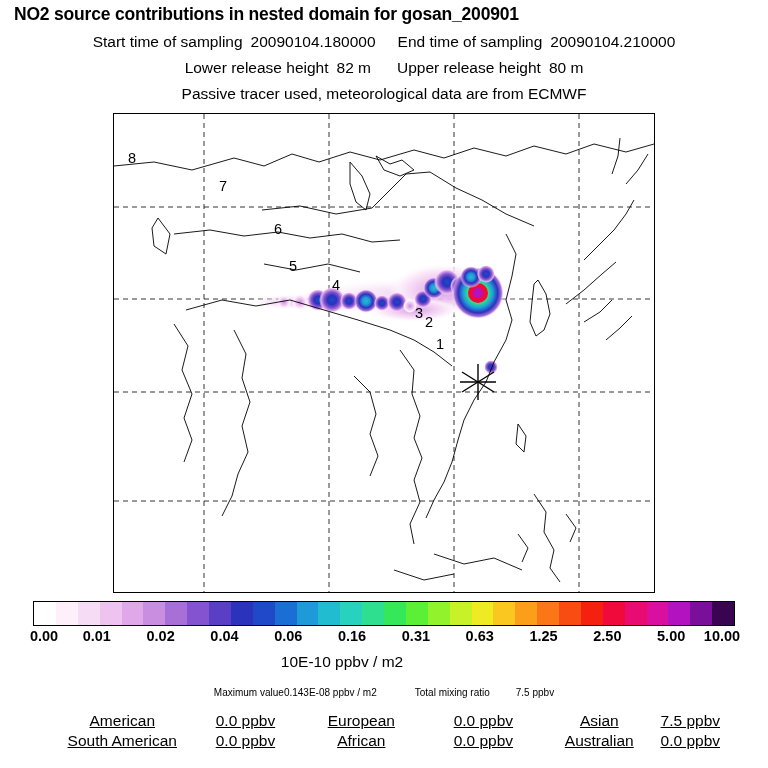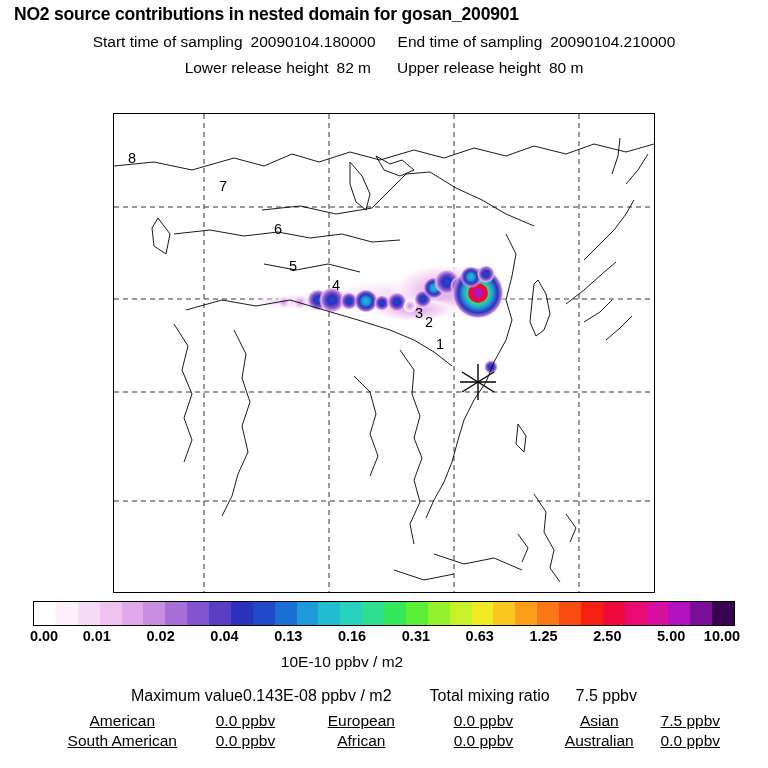--- a/index.html
+++ b/index.html
@@ -95,21 +95,21 @@
     top: 653px;
     width: 684px;
     text-align: center;
     font-size: 15.5px;
   }
 
   
   .foot {
     position: absolute;
     width: 768px;
-    font-size: 16px;
+    font-size: 10px;
     white-space: nowrap;
   }
   .foot1 { top: 687px; text-align: center; }
   .foot-grid {
     position: absolute;
     top: 711px;
     left: 60px;
     width: 660px;
     font-size: 15.5px;
   }
@@ -137,20 +137,21 @@
   <div class="title">NO2 source contributions in nested domain for gosan_200901</div>
 
   <div class="hdr-line hdr2">
     <span>Start time of sampling</span><span class="sp"></span><span>20090104.180000</span><span class="gap-a"></span><span>End time of sampling</span><span class="sp"></span><span>20090104.210000</span>
   </div>
 
   <div class="hdr-line hdr3">
     <span>Lower release height</span><span class="sp"></span><span>82 m</span><span class="gap-b"></span><span>Upper release height</span><span class="sp"></span><span>80 m</span>
   </div>
 
+  <div class="hdr-line hdr4">Passive tracer used, meteorological data are from ECMWF</div>
 
   <div class="map-wrap">
     <svg class="map-svg" width="540" height="478" viewBox="0 0 540 478">
       <defs>
 
         <radialGradient id="gMain" cx="50%" cy="50%" r="50%">
           <stop offset="0%" stop-color="#f5200f"></stop>
           <stop offset="22%" stop-color="#f9c71f"></stop>
           <stop offset="40%" stop-color="#2ddf8e"></stop>
           <stop offset="58%" stop-color="#1f9ad8"></stop>
@@ -326,21 +327,21 @@
       <div class="cbar-cell" style="background: rgb(179, 18, 192);"></div>
       <div class="cbar-cell" style="background: rgb(122, 15, 153);"></div>
       <div class="cbar-cell" style="background: rgb(58, 5, 80);"></div>
     </div>
 
   <div class="cbar-ticks" id="cbar-ticks">
       <span style="left: 44px;">0.00</span>
       <span style="left: 96.8182px;">0.01</span>
       <span style="left: 160.636px;">0.02</span>
       <span style="left: 224.455px;">0.04</span>
-      <span style="left: 288.273px;">0.13</span>
+      <span style="left: 288.273px;">0.06</span>
       <span style="left: 352.091px;">0.16</span>
       <span style="left: 415.909px;">0.31</span>
       <span style="left: 479.727px;">0.63</span>
       <span style="left: 543.545px;">1.25</span>
       <span style="left: 607.364px;">2.50</span>
       <span style="left: 671.182px;">5.00</span>
       <span style="left: 722px;">10.00</span>
     </div>
 
   <div class="cbar-unit">10E-10 ppbv / m2</div>

